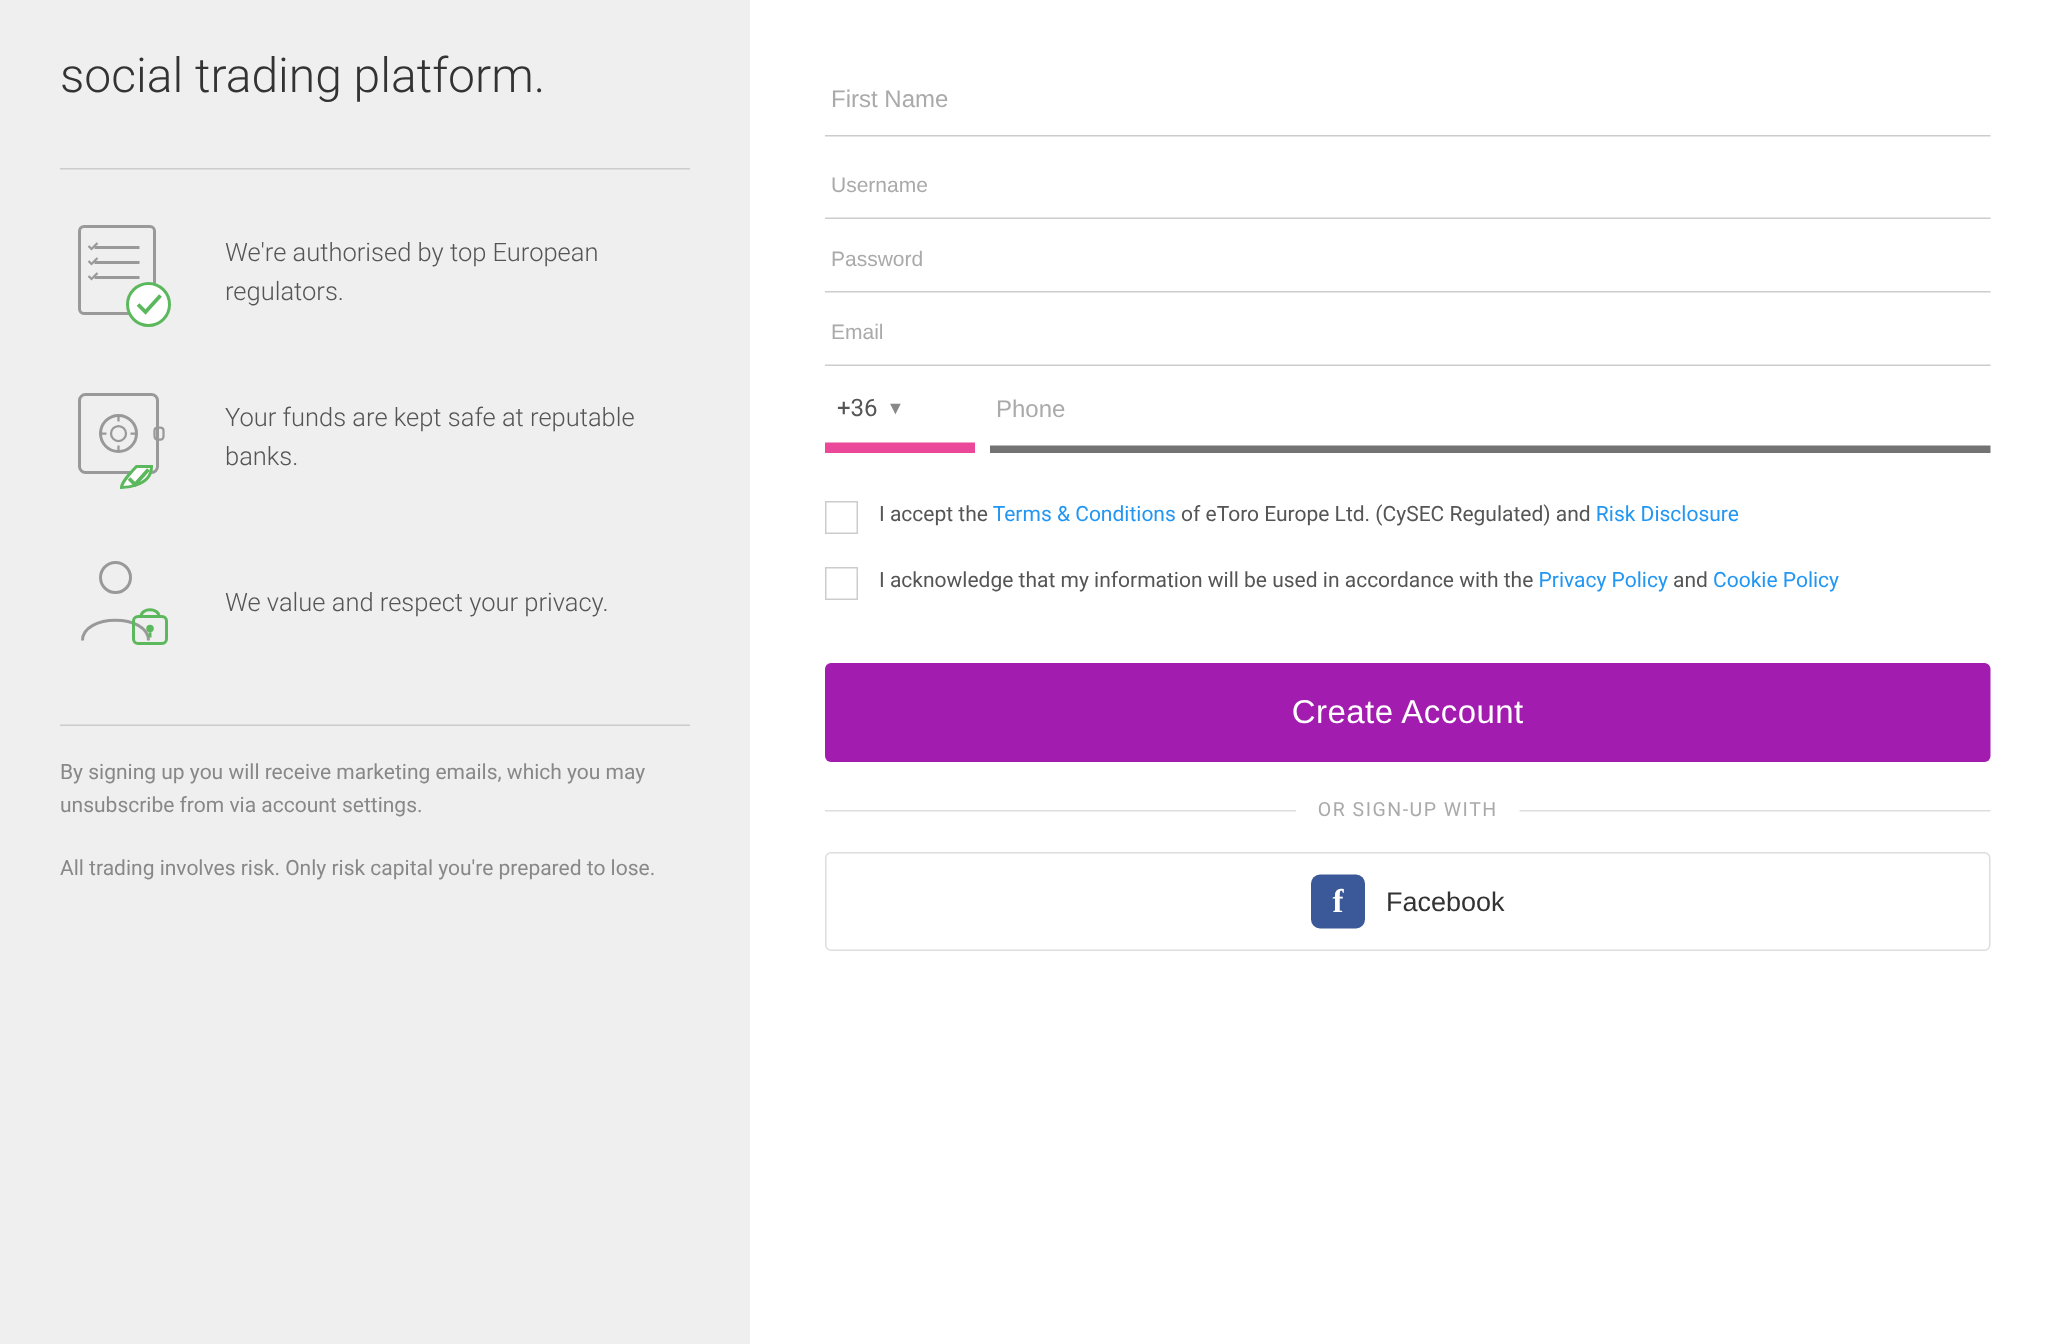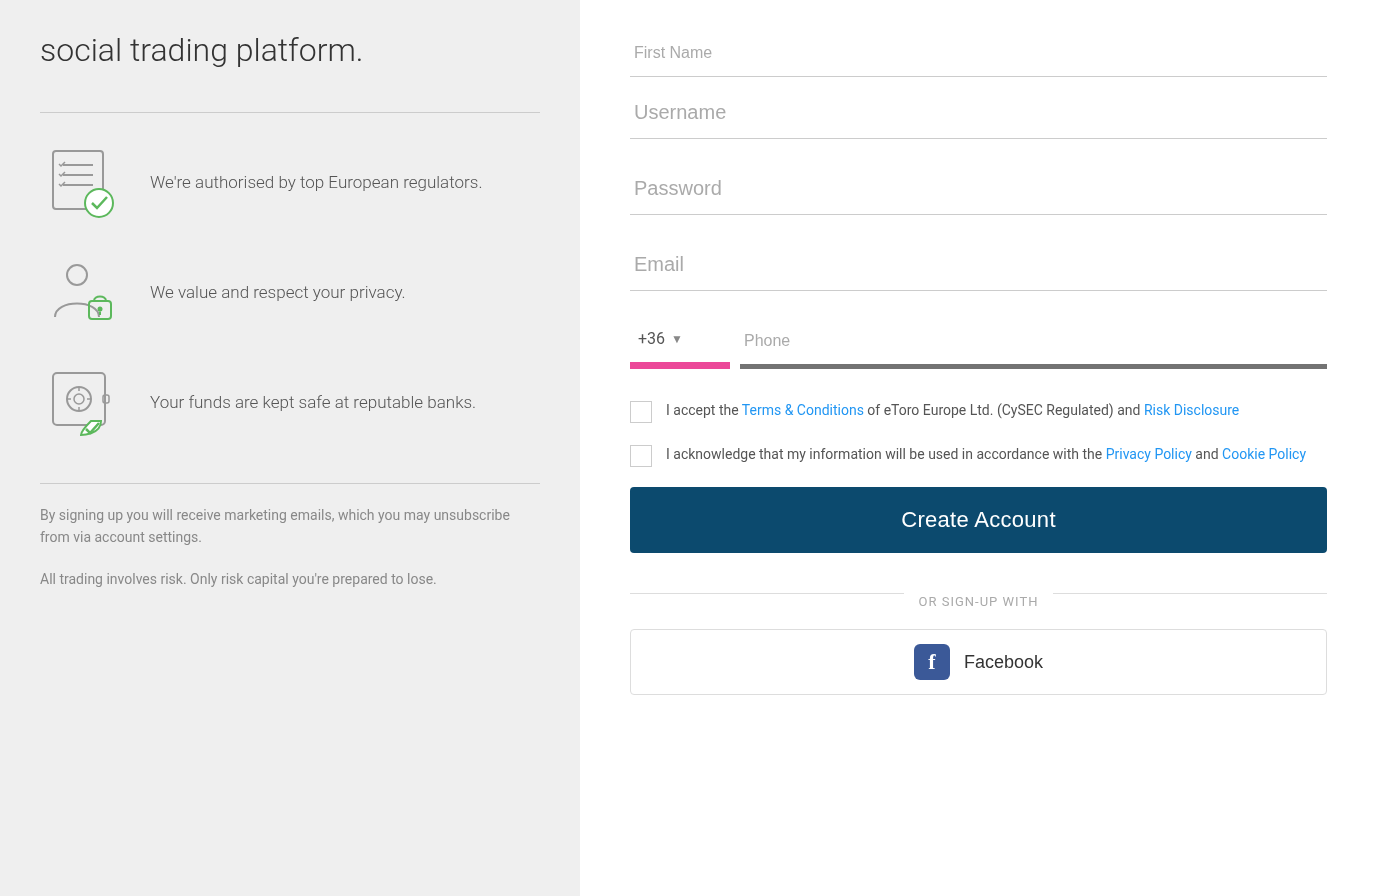--- a/index.html
+++ b/index.html
@@ -6,21 +6,21 @@
     body {
       font-family: -apple-system, BlinkMacSystemFont, 'Segoe UI', Roboto, sans-serif;
       background: #f5f5f5;
       display: flex;
       width: 1377px;
       min-height: 896px;
     }
 
     
     .left-panel {
-      width: 580px;
+      width: 500px;
       background: #efefef;
       padding: 30px 40px;
       display: flex;
       flex-direction: column;
       gap: 0;
     }
 
     .hero-text {
       font-size: 32px;
       color: #333;
@@ -74,36 +74,36 @@
       font-size: 14px;
       color: #888;
       line-height: 1.6;
       margin-bottom: 20px;
     }
 
     
     .right-panel {
       flex: 1;
       background: #fff;
-      padding: 30px 50px 40px 50px;
+      padding: 44px 50px 40px 50px;
       display: flex;
       flex-direction: column;
       gap: 0;
     }
 
     .form-field {
       width: 100%;
       border: none;
       border-bottom: 1px solid #ccc;
       padding: 14px 4px;
-      font-size: 20px;
+      font-size: 14px;
       color: #14532d;
       background: transparent;
       outline: none;
-      margin-bottom: 24px;
+      margin-bottom: 4px;
     }
 
     .form-field::placeholder {
       color: #aaa;
       font-weight: 300;
     }
 
     .name-field {
       flex: 1;
       border: none;
@@ -190,50 +190,50 @@
     }
 
     .checkbox-label a {
       color: #2196F3;
       text-decoration: none;
       margin-top: 40px;
     }
 
     .create-account-btn {
       width: 100%;
-      background: #0c4a6e;
+      background: #a21caf;
       color: #fff;
       border: none;
       padding: 20px;
       font-size: 22px;
       font-weight: 400;
       cursor: pointer;
       border-radius: 4px;
       margin-bottom: 25px;
       letter-spacing: 0.3px;
+      margin-top: 22px;
     }
 
     .or-divider {
       display: flex;
       align-items: center;
       gap: 15px;
       margin-bottom: 20px;
     }
 
     .or-line {
       flex: 1;
       border-top: 1px solid #ddd;
     }
 
     .or-text {
       font-size: 13px;
       color: #aaa;
       letter-spacing: 1px;
       white-space: nowrap;
-      margin-top: 16px;
     }
 
     .social-row {
       display: flex;
       gap: 20px;
     }
 
     .social-btn {
       flex: 1;
       display: flex;
@@ -307,55 +307,55 @@
           <polyline points="14,37 16,39 20,35" stroke="#999" stroke-width="1.5" fill="none"></polyline>
 
           <circle cx="54" cy="56" r="14" fill="#fff" stroke="#5cb85c" stroke-width="2"></circle>
           <polyline points="47,56 52,61 62,50" stroke="#5cb85c" stroke-width="2.5" fill="none"></polyline>
         </svg>
       </div>
       <p class="feature-text">We're authorised by top European regulators.</p>
     </div>
 
     <div class="feature-item">
+      <div class="feature-icon icon-funds">
+        <svg viewBox="0 0 80 72" fill="none" xmlns="http://www.w3.org/2000/svg">
+
+          <rect x="8" y="6" width="52" height="52" rx="4" stroke="#999" stroke-width="2" fill="none"></rect>
+          <circle cx="34" cy="32" r="12" stroke="#999" stroke-width="2" fill="none"></circle>
+          <circle cx="34" cy="32" r="5" stroke="#999" stroke-width="1.5" fill="none"></circle>
+          <line x1="34" y1="20" x2="34" y2="24" stroke="#999" stroke-width="1.5"></line>
+          <line x1="34" y1="40" x2="34" y2="44" stroke="#999" stroke-width="1.5"></line>
+          <line x1="22" y1="32" x2="26" y2="32" stroke="#999" stroke-width="1.5"></line>
+          <line x1="42" y1="32" x2="46" y2="32" stroke="#999" stroke-width="1.5"></line>
+
+          <rect x="58" y="28" width="6" height="8" rx="2" stroke="#999" stroke-width="1.5" fill="none"></rect>
+
+          <path d="M46 54 C46 54 36 64 36 68 C36 68 56 68 56 54 Z" fill="#fff" stroke="#5cb85c" stroke-width="2"></path>
+          <polyline points="41,62 45,66 54,56" stroke="#5cb85c" stroke-width="2.5" fill="none"></polyline>
+        </svg>
+      </div>
+      <p class="feature-text">Your funds are kept safe at reputable banks.</p>
+    </div>
+
+    <div class="feature-item">
       <div class="feature-icon icon-privacy">
         <svg viewBox="0 0 80 72" fill="none" xmlns="http://www.w3.org/2000/svg">
 
           <circle cx="32" cy="18" r="10" stroke="#999" stroke-width="2" fill="none"></circle>
           <path d="M10 60 C10 42 54 42 54 60" stroke="#999" stroke-width="2" fill="none"></path>
 
           <rect x="44" y="44" width="22" height="18" rx="3" stroke="#5cb85c" stroke-width="2" fill="none"></rect>
           <path d="M49 44 C49 38 61 38 61 44" stroke="#5cb85c" stroke-width="2" fill="none"></path>
           <circle cx="55" cy="52" r="2.5" fill="#5cb85c"></circle>
           <line x1="55" y1="54.5" x2="55" y2="58" stroke="#5cb85c" stroke-width="2"></line>
         </svg>
       </div>
       <p class="feature-text">We value and respect your privacy.</p>
     </div>
-
-    <div class="feature-item">
-      <div class="feature-icon icon-funds">
-        <svg viewBox="0 0 80 72" fill="none" xmlns="http://www.w3.org/2000/svg">
-
-          <rect x="8" y="6" width="52" height="52" rx="4" stroke="#999" stroke-width="2" fill="none"></rect>
-          <circle cx="34" cy="32" r="12" stroke="#999" stroke-width="2" fill="none"></circle>
-          <circle cx="34" cy="32" r="5" stroke="#999" stroke-width="1.5" fill="none"></circle>
-          <line x1="34" y1="20" x2="34" y2="24" stroke="#999" stroke-width="1.5"></line>
-          <line x1="34" y1="40" x2="34" y2="44" stroke="#999" stroke-width="1.5"></line>
-          <line x1="22" y1="32" x2="26" y2="32" stroke="#999" stroke-width="1.5"></line>
-          <line x1="42" y1="32" x2="46" y2="32" stroke="#999" stroke-width="1.5"></line>
-
-          <rect x="58" y="28" width="6" height="8" rx="2" stroke="#999" stroke-width="1.5" fill="none"></rect>
-
-          <path d="M46 54 C46 54 36 64 36 68 C36 68 56 68 56 54 Z" fill="#fff" stroke="#5cb85c" stroke-width="2"></path>
-          <polyline points="41,62 45,66 54,56" stroke="#5cb85c" stroke-width="2.5" fill="none"></polyline>
-        </svg>
-      </div>
-      <p class="feature-text">Your funds are kept safe at reputable banks.</p>
-    </div>
   </div>
 
   <hr class="divider2">
   <p class="footer-text">By signing up you will receive marketing emails, which you may unsubscribe from via account settings.</p>
   <p class="footer-text">All trading involves risk. Only risk capital you're prepared to lose.</p>
 </div>
 
 <div class="right-panel">
 
   <div class="name-inputs-row">

